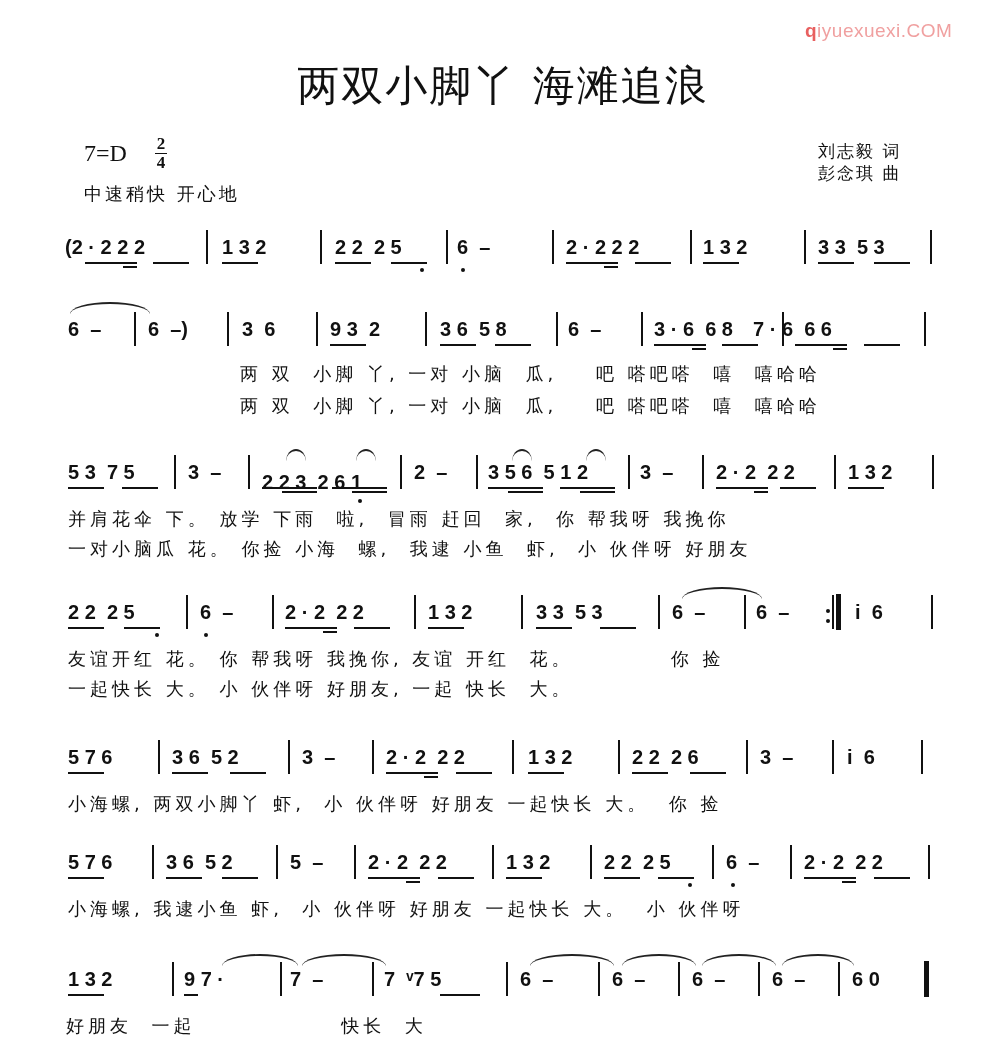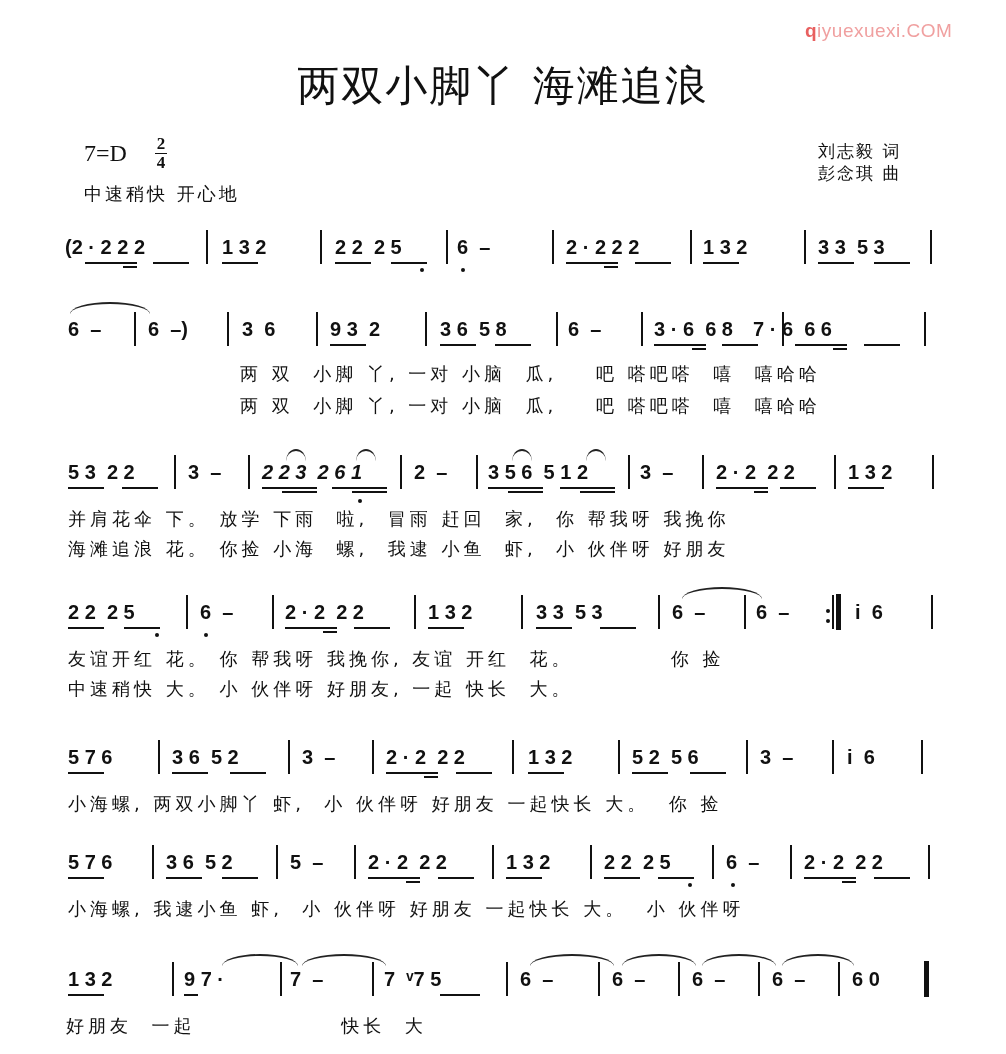--- a/index.html
+++ b/index.html
@@ -96,25 +96,25 @@
   <div class="ul" style="left:692px;top:36px;width:14px;"></div>
   <div class="ul" style="left:722px;top:32px;width:36px;"></div>
   <div class="ul" style="left:795px;top:32px;width:52px;"></div>
   <div class="ul" style="left:833px;top:36px;width:14px;"></div>
   <div class="ul" style="left:864px;top:32px;width:36px;"></div>
   <div class="lyric" style="left:240px;top:50px;">两 双  小脚 丫, 一对 小脑  瓜,    吧 嗒吧嗒  嘻  嘻哈哈</div>
   <div class="lyric" style="left:240px;top:82px;">两 双  小脚 丫, 一对 小脑  瓜,    吧 嗒吧嗒  嘻  嘻哈哈</div>
 </div>
 
 <div class="row" style="top:455px;">
-  <span class="notes" style="left:68px;top:6px;">5 3  2 2</span>
+  <span class="notes" style="left:68px;top:6px;">5 3  7 5</span>
   <div class="bar" style="left:174px;top:0;"></div>
   <span class="notes" style="left:188px;top:6px;">3  –</span>
   <div class="bar" style="left:248px;top:0;"></div>
-  <span class="notes" style="left:262px;top:6px;font-style:italic;">2 2 3  2 6 1</span>
+  <span class="notes" style="left:262px;top:16px;">2 2 3  2 6 1</span>
   <div class="bar" style="left:400px;top:0;"></div>
   <span class="notes" style="left:414px;top:6px;">2  –</span>
   <div class="bar" style="left:476px;top:0;"></div>
   <span class="notes" style="left:488px;top:6px;">3 5 6  5 1 2</span>
   <div class="bar" style="left:628px;top:0;"></div>
   <span class="notes" style="left:640px;top:6px;">3  –</span>
   <div class="bar" style="left:702px;top:0;"></div>
   <span class="notes" style="left:716px;top:6px;">2 · 2  2 2</span>
   <div class="bar" style="left:834px;top:0;"></div>
   <span class="notes" style="left:848px;top:6px;">1 3 2</span>
@@ -132,21 +132,21 @@
   <div class="dot" style="left:358px;top:44px;"></div>
   <div class="ul" style="left:488px;top:32px;width:55px;"></div>
   <div class="ul" style="left:508px;top:36px;width:35px;"></div>
   <div class="ul" style="left:560px;top:32px;width:55px;"></div>
   <div class="ul" style="left:580px;top:36px;width:35px;"></div>
   <div class="ul" style="left:716px;top:32px;width:52px;"></div>
   <div class="ul" style="left:754px;top:36px;width:14px;"></div>
   <div class="ul" style="left:780px;top:32px;width:36px;"></div>
   <div class="ul" style="left:848px;top:32px;width:36px;"></div>
   <div class="lyric" style="left:68px;top:52px;">并肩花伞 下。 放学 下雨  啦,  冒雨 赶回  家,  你 帮我呀 我挽你</div>
-  <div class="lyric" style="left:68px;top:82px;">海滩追浪 花。 你捡 小海  螺,  我逮 小鱼  虾,  小 伙伴呀 好朋友</div>
+  <div class="lyric" style="left:68px;top:82px;">一对小脑瓜 花。 你捡 小海  螺,  我逮 小鱼  虾,  小 伙伴呀 好朋友</div>
 </div>
 
 <div class="row" style="top:595px;">
   <span class="notes" style="left:68px;top:6px;">2 2  2 5</span>
   <div class="bar" style="left:186px;top:0;"></div>
   <span class="notes" style="left:200px;top:6px;">6  –</span>
   <div class="bar" style="left:272px;top:0;"></div>
   <span class="notes" style="left:285px;top:6px;">2 · 2  2 2</span>
   <div class="bar" style="left:414px;top:0;"></div>
   <span class="notes" style="left:428px;top:6px;">1 3 2</span>
@@ -167,35 +167,35 @@
   <div class="ul" style="left:124px;top:32px;width:36px;"></div>
   <div class="dot" style="left:155px;top:38px;"></div>
   <div class="dot" style="left:204px;top:38px;"></div>
   <div class="ul" style="left:285px;top:32px;width:52px;"></div>
   <div class="ul" style="left:323px;top:36px;width:14px;"></div>
   <div class="ul" style="left:354px;top:32px;width:36px;"></div>
   <div class="ul" style="left:428px;top:32px;width:36px;"></div>
   <div class="ul" style="left:536px;top:32px;width:36px;"></div>
   <div class="ul" style="left:600px;top:32px;width:36px;"></div>
   <div class="lyric" style="left:68px;top:52px;">友谊开红 花。 你 帮我呀 我挽你, 友谊 开红  花。          你 捡</div>
-  <div class="lyric" style="left:68px;top:82px;">中速稍快 大。 小 伙伴呀 好朋友, 一起 快长  大。</div>
+  <div class="lyric" style="left:68px;top:82px;">一起快长 大。 小 伙伴呀 好朋友, 一起 快长  大。</div>
 </div>
 
 <div class="row" style="top:740px;">
   <span class="notes" style="left:68px;top:6px;">5 7 6</span>
   <div class="bar" style="left:158px;top:0;"></div>
   <span class="notes" style="left:172px;top:6px;">3 6  5 2</span>
   <div class="bar" style="left:288px;top:0;"></div>
   <span class="notes" style="left:302px;top:6px;">3  –</span>
   <div class="bar" style="left:372px;top:0;"></div>
   <span class="notes" style="left:386px;top:6px;">2 · 2  2 2</span>
   <div class="bar" style="left:512px;top:0;"></div>
   <span class="notes" style="left:528px;top:6px;">1 3 2</span>
   <div class="bar" style="left:618px;top:0;"></div>
-  <span class="notes" style="left:632px;top:6px;">5 2  5 6</span>
+  <span class="notes" style="left:632px;top:6px;">2 2  2 6</span>
   <div class="bar" style="left:746px;top:0;"></div>
   <span class="notes" style="left:760px;top:6px;">3  –</span>
   <div class="bar" style="left:832px;top:0;"></div>
   <span class="notes" style="left:847px;top:6px;">i  6</span>
   <div class="bar" style="left:921px;top:0;"></div>
   <div class="ul" style="left:68px;top:32px;width:36px;"></div>
   <div class="ul" style="left:172px;top:32px;width:36px;"></div>
   <div class="ul" style="left:230px;top:32px;width:36px;"></div>
   <div class="ul" style="left:386px;top:32px;width:52px;"></div>
   <div class="ul" style="left:424px;top:36px;width:14px;"></div>

